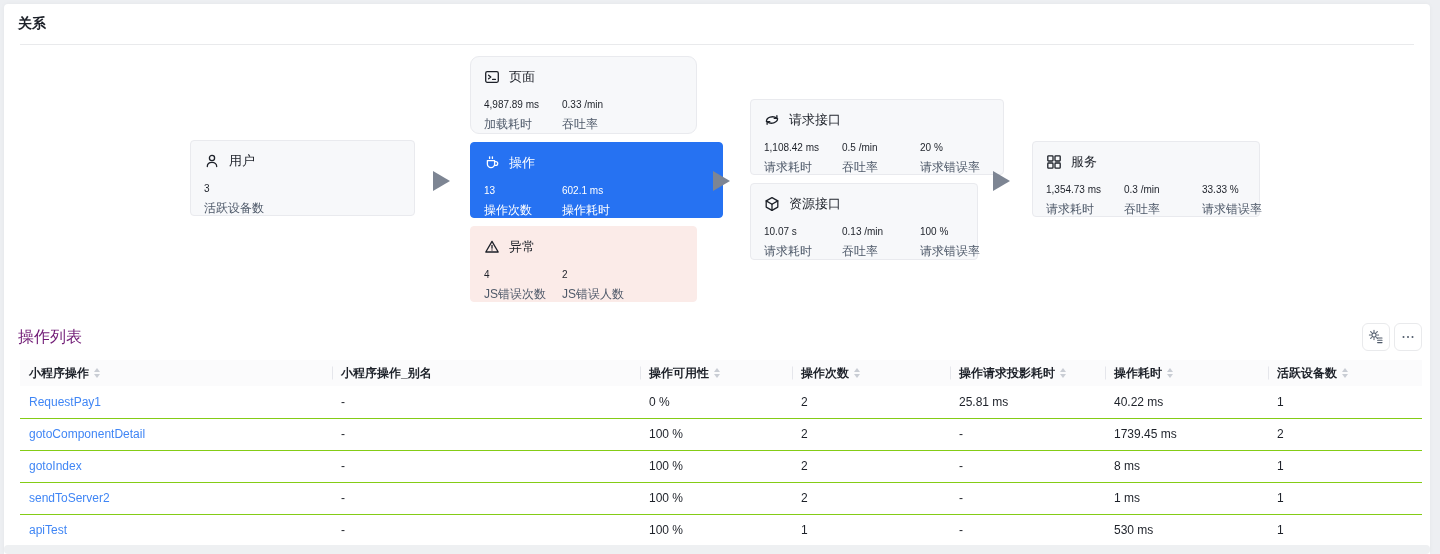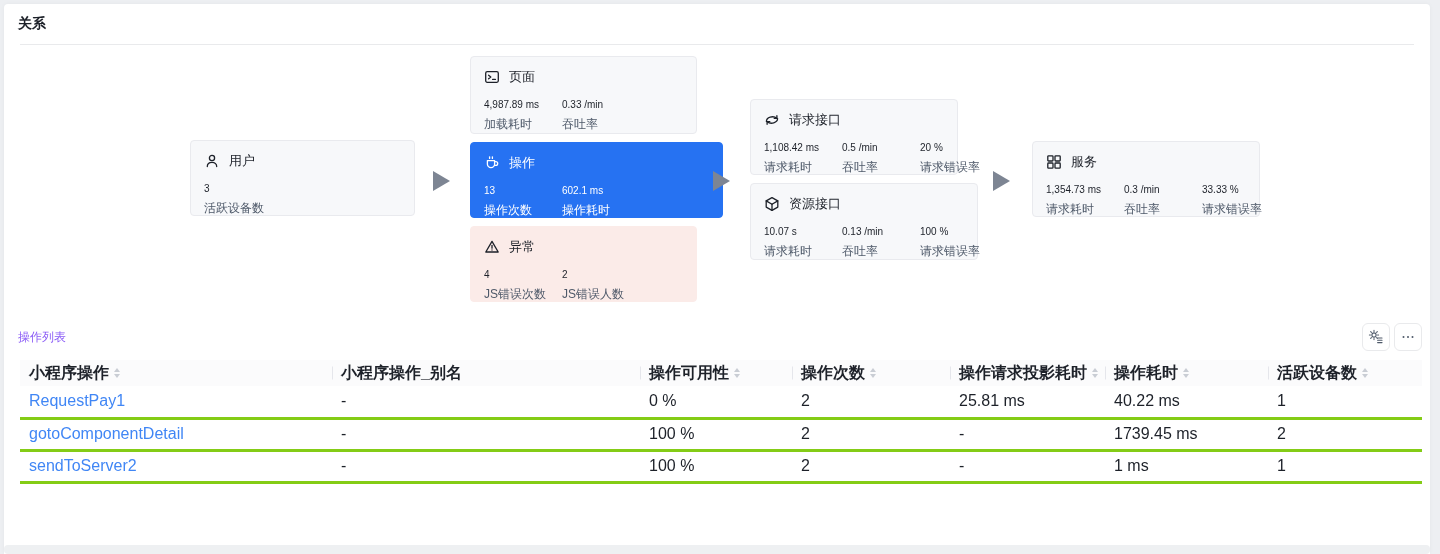--- a/index.html
+++ b/index.html
@@ -22,61 +22,61 @@
   .node-metrics { display:flex; }
   .metric { min-width:70px; margin-right:8px; }
   .metric-value { font-size:10px; color:#1d2129; white-space:nowrap; }
   .metric-label { font-size:12px; color:#4e5969; margin-top:6px; white-space:nowrap; }
   .node.selected { background:var(--accent,#2672f2); border-color:var(--accent,#2672f2); }
   .node.selected .node-title, .node.selected .metric-value,
   .node.selected .metric-label { color:#fff; }
   .node.error { background:var(--error-bg,#fbebe8); border-color:var(--error-bg,#fbebe8); }
 
   .node-user     { left:186px; top:95px;  width:225px; height:76px; }
-  .node-page     { left:466px; top:11px;  width:227px; height:78px; }
+  .node-page     { left:466px; top:11px;  width:227px; height:78px;border-radius:9px; }
   .node-op       { left:466px; top:97px;  width:253px; height:76px; }
   .node-exc      { left:466px; top:181px; width:227px; height:76px; }
-  .node-req      { left:746px; top:54px;  width:208px; height:76px; }
+  .node-req      { left:746px; top:54px;  width:254px; height:76px; }
   .node-res      { left:746px; top:138px; width:228px; height:77px; }
   .node-svc      { left:1028px; top:96px; width:228px; height:76px; }
 
   .flow-arrow { position:absolute; width:0; height:0;
     border-top:10px solid transparent; border-bottom:10px solid transparent;
     border-left:17px solid #7d8593; }
   .arrow-1 { left:429px; top:126px; }
   .arrow-2 { left:709px; top:126px; }
   .arrow-3 { left:989px; top:126px; }
 
   .nicon { width:16px; height:16px; flex:none; display:block; }
   .nicon path, .nicon circle, .nicon rect, .nicon line, .nicon polyline
     { fill:none; stroke:#1d2129; stroke-width:1.3; stroke-linecap:round; stroke-linejoin:round; }
   .node.selected .nicon path, .node.selected .nicon circle, .node.selected .nicon rect,
   .node.selected .nicon line, .node.selected .nicon polyline { stroke:#fff; }
 
   
   .table-header-bar { display:flex; align-items:center; justify-content:space-between;
     margin:6px 8px 0 14px; }
-  .table-title { font-size:12px; color:#8b5cf6; }
+  .table-title { font-size:16px; color:#701a75; }
   .toolbar { display:flex; gap:4px; }
   .tool-btn { width:28px; height:28px; border:1px solid #e9eaec; border-radius:6px;
     background:#fff; display:flex; align-items:center; justify-content:center; cursor:pointer; }
   .tool-btn svg { display:block; }
   .tool-btn path, .tool-btn circle, .tool-btn line
     { fill:none; stroke:#4e5969; stroke-width:1.1; stroke-linecap:round; }
   .tool-btn .dot { fill:#4e5969; stroke:none; }
 
   table { border-collapse:collapse; table-layout:fixed; width:1402px;
-    margin:9px 8px 0 16px; font-size:16px; }
+    margin:9px 8px 0 16px; font-size:12px; }
   th, td { padding:0 9px; white-space:nowrap; overflow:hidden; }
   th { height:26px; font-weight:bold; color:#1d2129; background:#fbfbfc;
     position:relative; cursor:pointer; }
   th.sortable { cursor:pointer; }
   th:not(:first-child)::before { content:""; position:absolute; left:0; top:50%;
     transform:translateY(-50%); width:1px; height:13px; background:#e5e6eb; }
-  td { height:32px; color:#1d2129; border-bottom:3px solid #84cc16; }
+  td { height:32px; color:#1d2129; border-bottom:1px solid #84cc16; }
   tr.table-row td { background:#fff; }
   .al { text-align:left; } .ar { text-align:left; }
   th:nth-child(1), td:nth-child(1) { width:312px; }
   th:nth-child(2), td:nth-child(2) { width:308px; }
   th:nth-child(3), td:nth-child(3) { width:152px; }
   th:nth-child(4), td:nth-child(4) { width:158px; }
   th:nth-child(5), td:nth-child(5) { width:155px; }
   th:nth-child(6), td:nth-child(6) { width:163px; }
   .cell-link { color:var(--link,#4086f5); cursor:pointer; }
   .sort-caret { display:inline-flex; flex-direction:column; gap:2px; margin-left:5px;
@@ -331,25 +331,43 @@
         <tr class="table-row">
           <td class="al"><span class="cell-link">gotoComponentDetail</span></td>
           <td class="al">-</td>
           <td class="ar">100 %</td>
           <td class="ar">2</td>
           <td class="ar">-</td>
           <td class="ar">1739.45 ms</td>
           <td class="ar">2</td>
         </tr>
         <tr class="table-row">
+          <td class="al"><span class="cell-link">gotoIndex</span></td>
+          <td class="al">-</td>
+          <td class="ar">100 %</td>
+          <td class="ar">2</td>
+          <td class="ar">-</td>
+          <td class="ar">8 ms</td>
+          <td class="ar">1</td>
+        </tr>
+        <tr class="table-row">
           <td class="al"><span class="cell-link">sendToServer2</span></td>
           <td class="al">-</td>
           <td class="ar">100 %</td>
           <td class="ar">2</td>
           <td class="ar">-</td>
           <td class="ar">1 ms</td>
           <td class="ar">1</td>
         </tr>
+        <tr class="table-row">
+          <td class="al"><span class="cell-link">apiTest</span></td>
+          <td class="al">-</td>
+          <td class="ar">100 %</td>
+          <td class="ar">1</td>
+          <td class="ar">-</td>
+          <td class="ar">530 ms</td>
+          <td class="ar">1</td>
+        </tr>
       </tbody>
   </table>
 
   <div class="h-scrollbar"></div>
 </div>
 
 </body></html>

